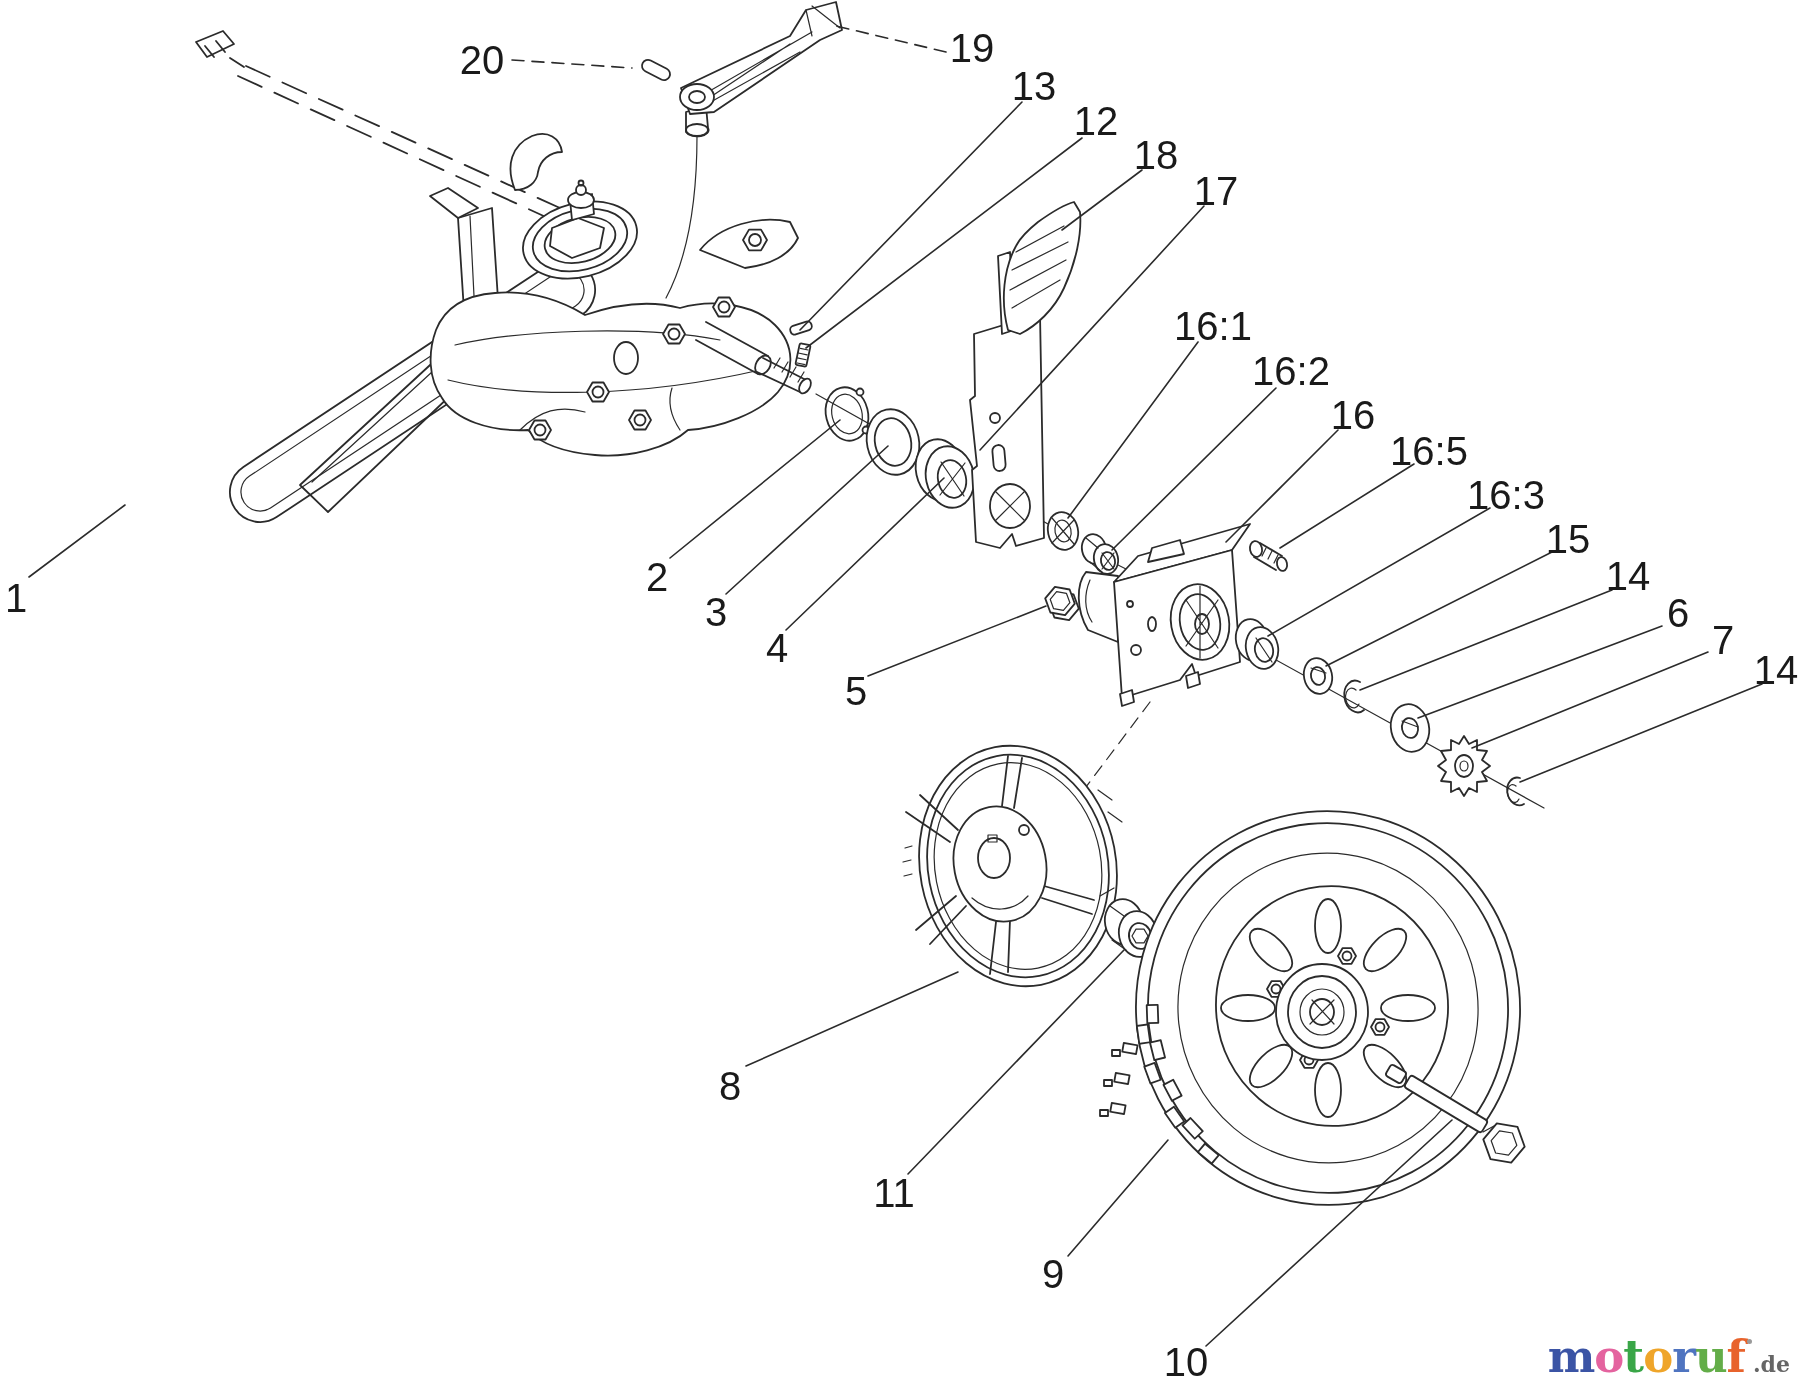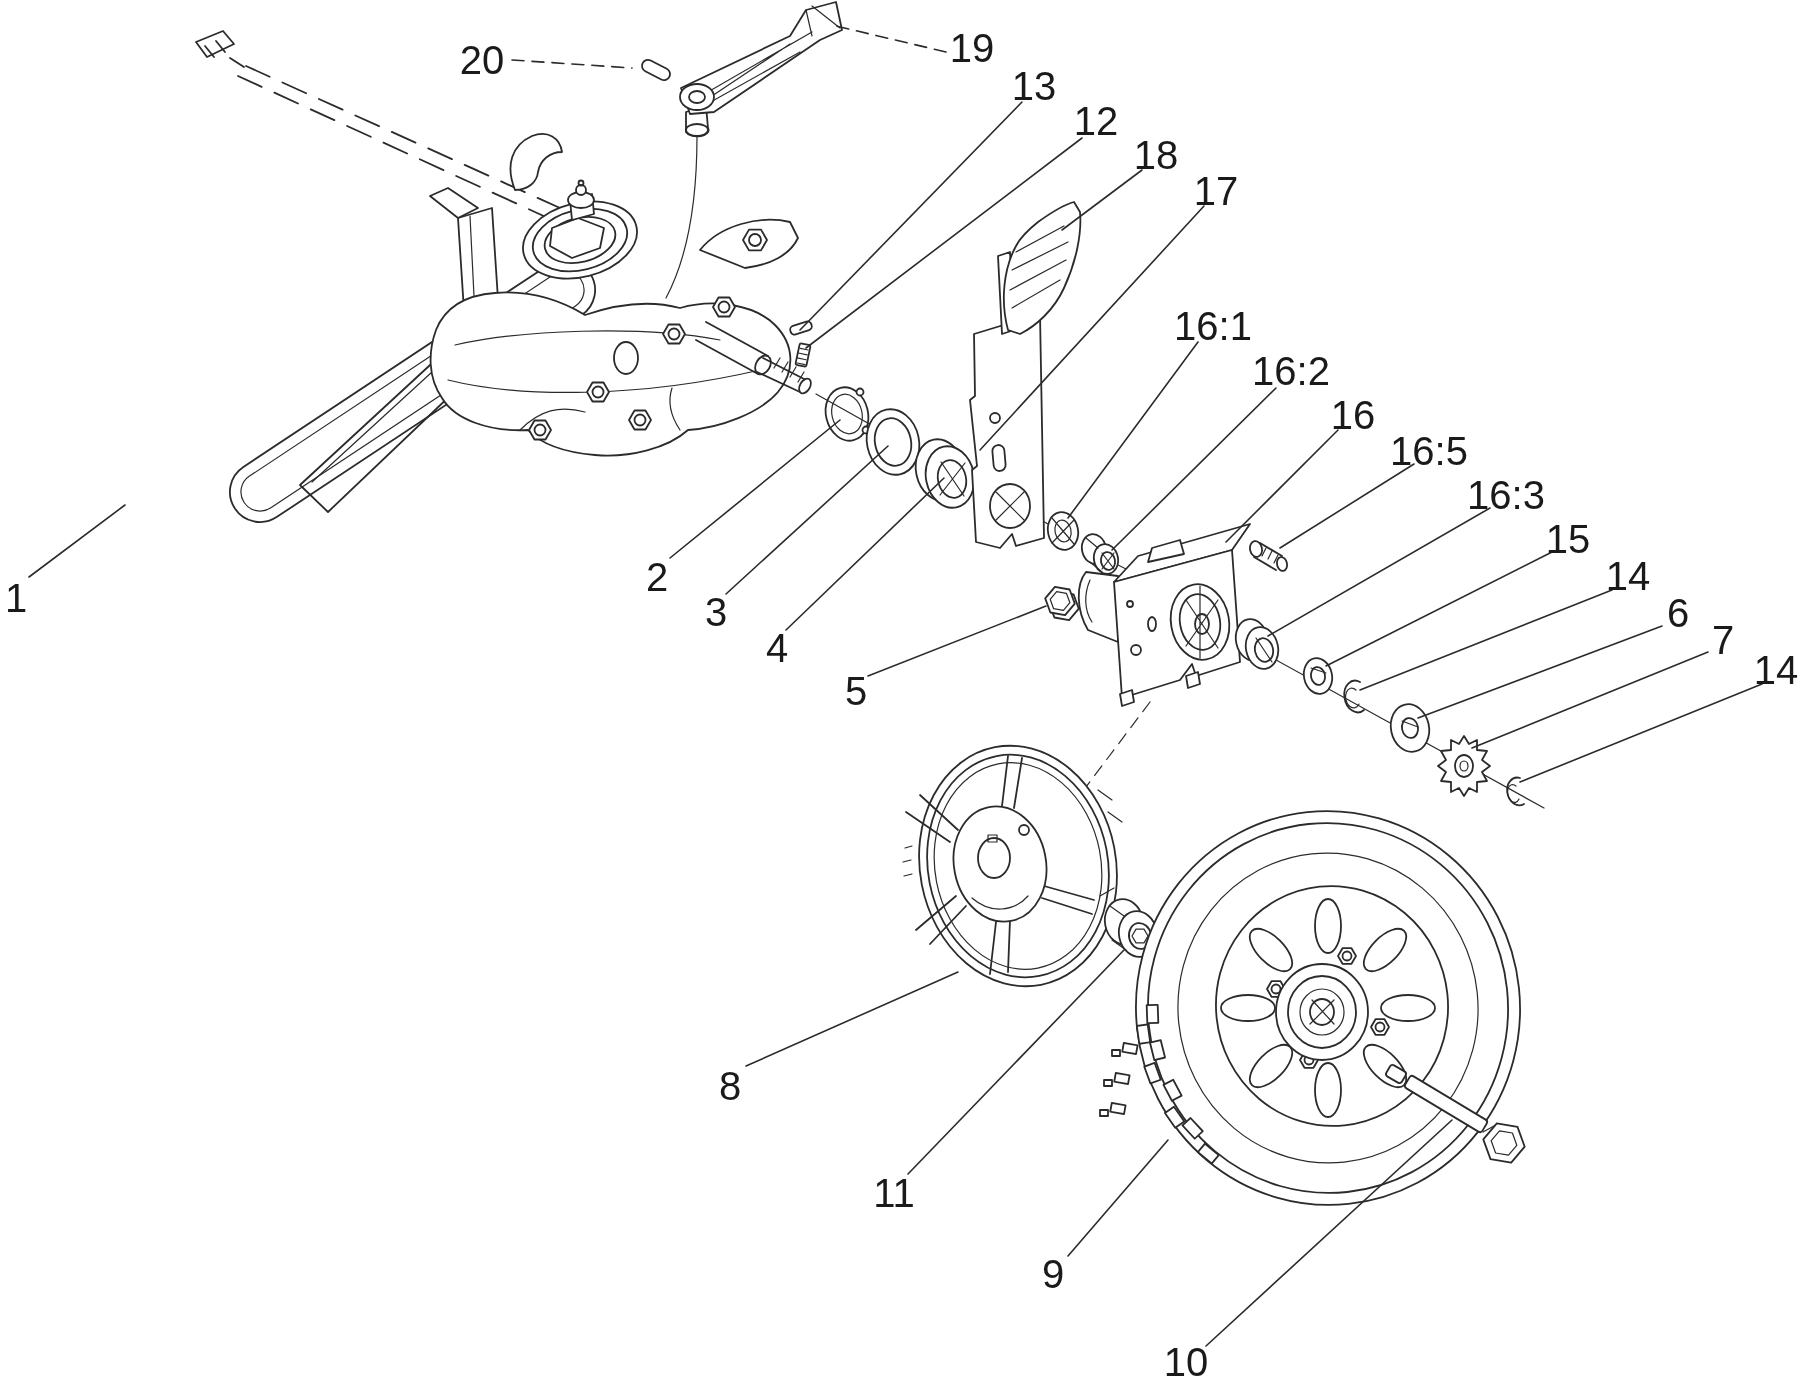--- a/index.html
+++ b/index.html
@@ -359,13 +359,15 @@
     <text class="co" x="1506" y="509" text-anchor="middle">16:3</text>
     <text class="co" x="1429" y="465" text-anchor="middle">16:5</text>
     <text class="co" x="1216" y="205" text-anchor="middle">17</text>
     <text class="co" x="1156" y="169" text-anchor="middle">18</text>
     <text class="co" x="972" y="62" text-anchor="middle">19</text>
     <text class="co" x="482" y="74" text-anchor="middle">20</text>
     <text class="co" x="1776" y="684" text-anchor="middle">14</text>
   </g>
 </svg>
 
+  <div class="watermark"><span style="color:#3b54a5">m</span><span style="color:#e4639f">o</span><span style="color:#3aa648">t</span><span style="color:#efa52a">o</span><span style="color:#4f74c0">r</span><span style="color:#63ad48">u</span><span style="color:#e8632c">f</span><span class="tmdot"></span><span class="suffix">.de</span>
+  </div>
 </div>
 
 </body></html>

